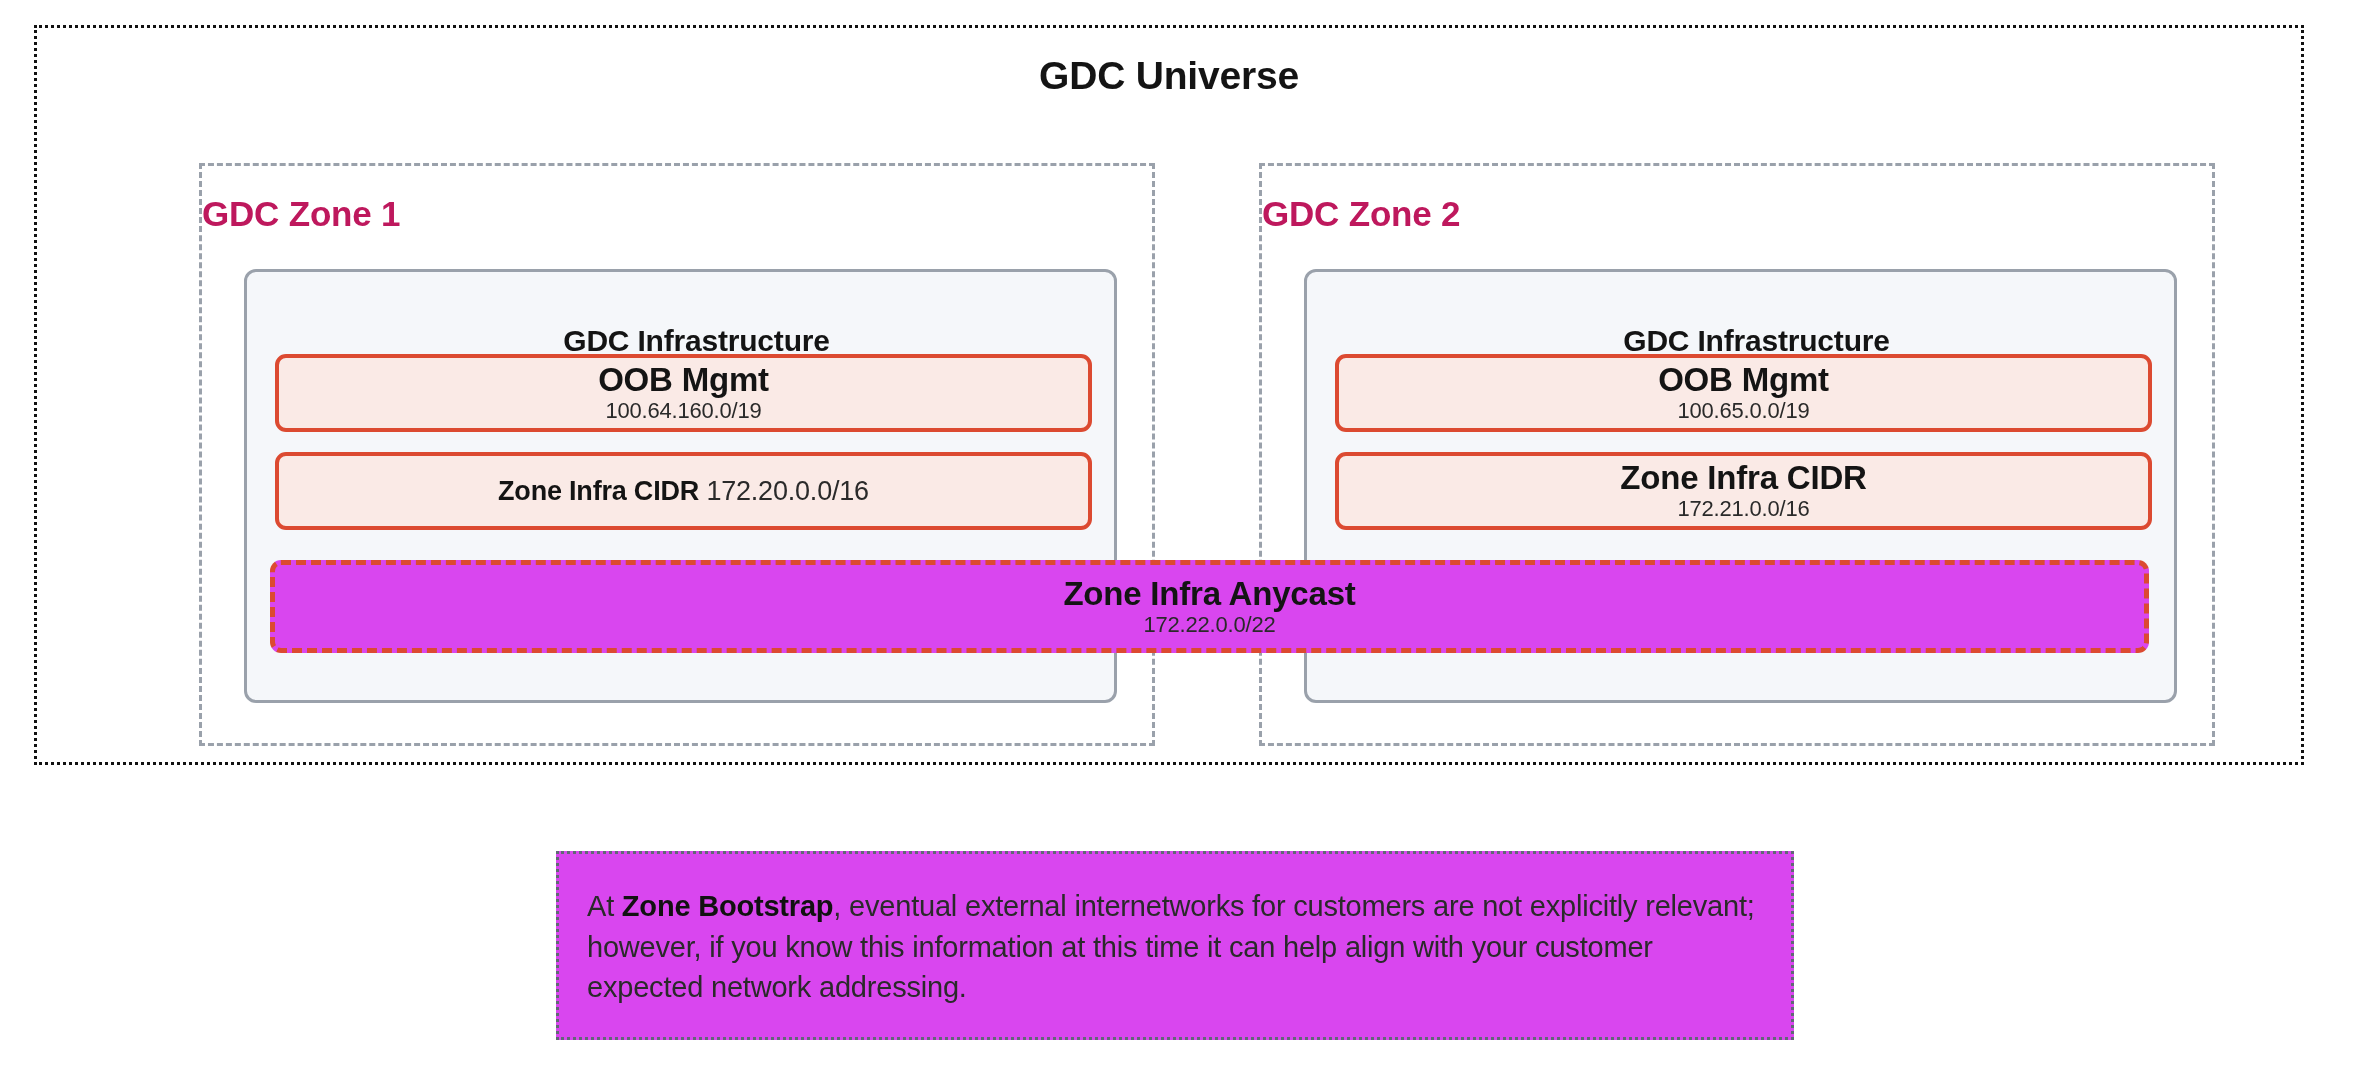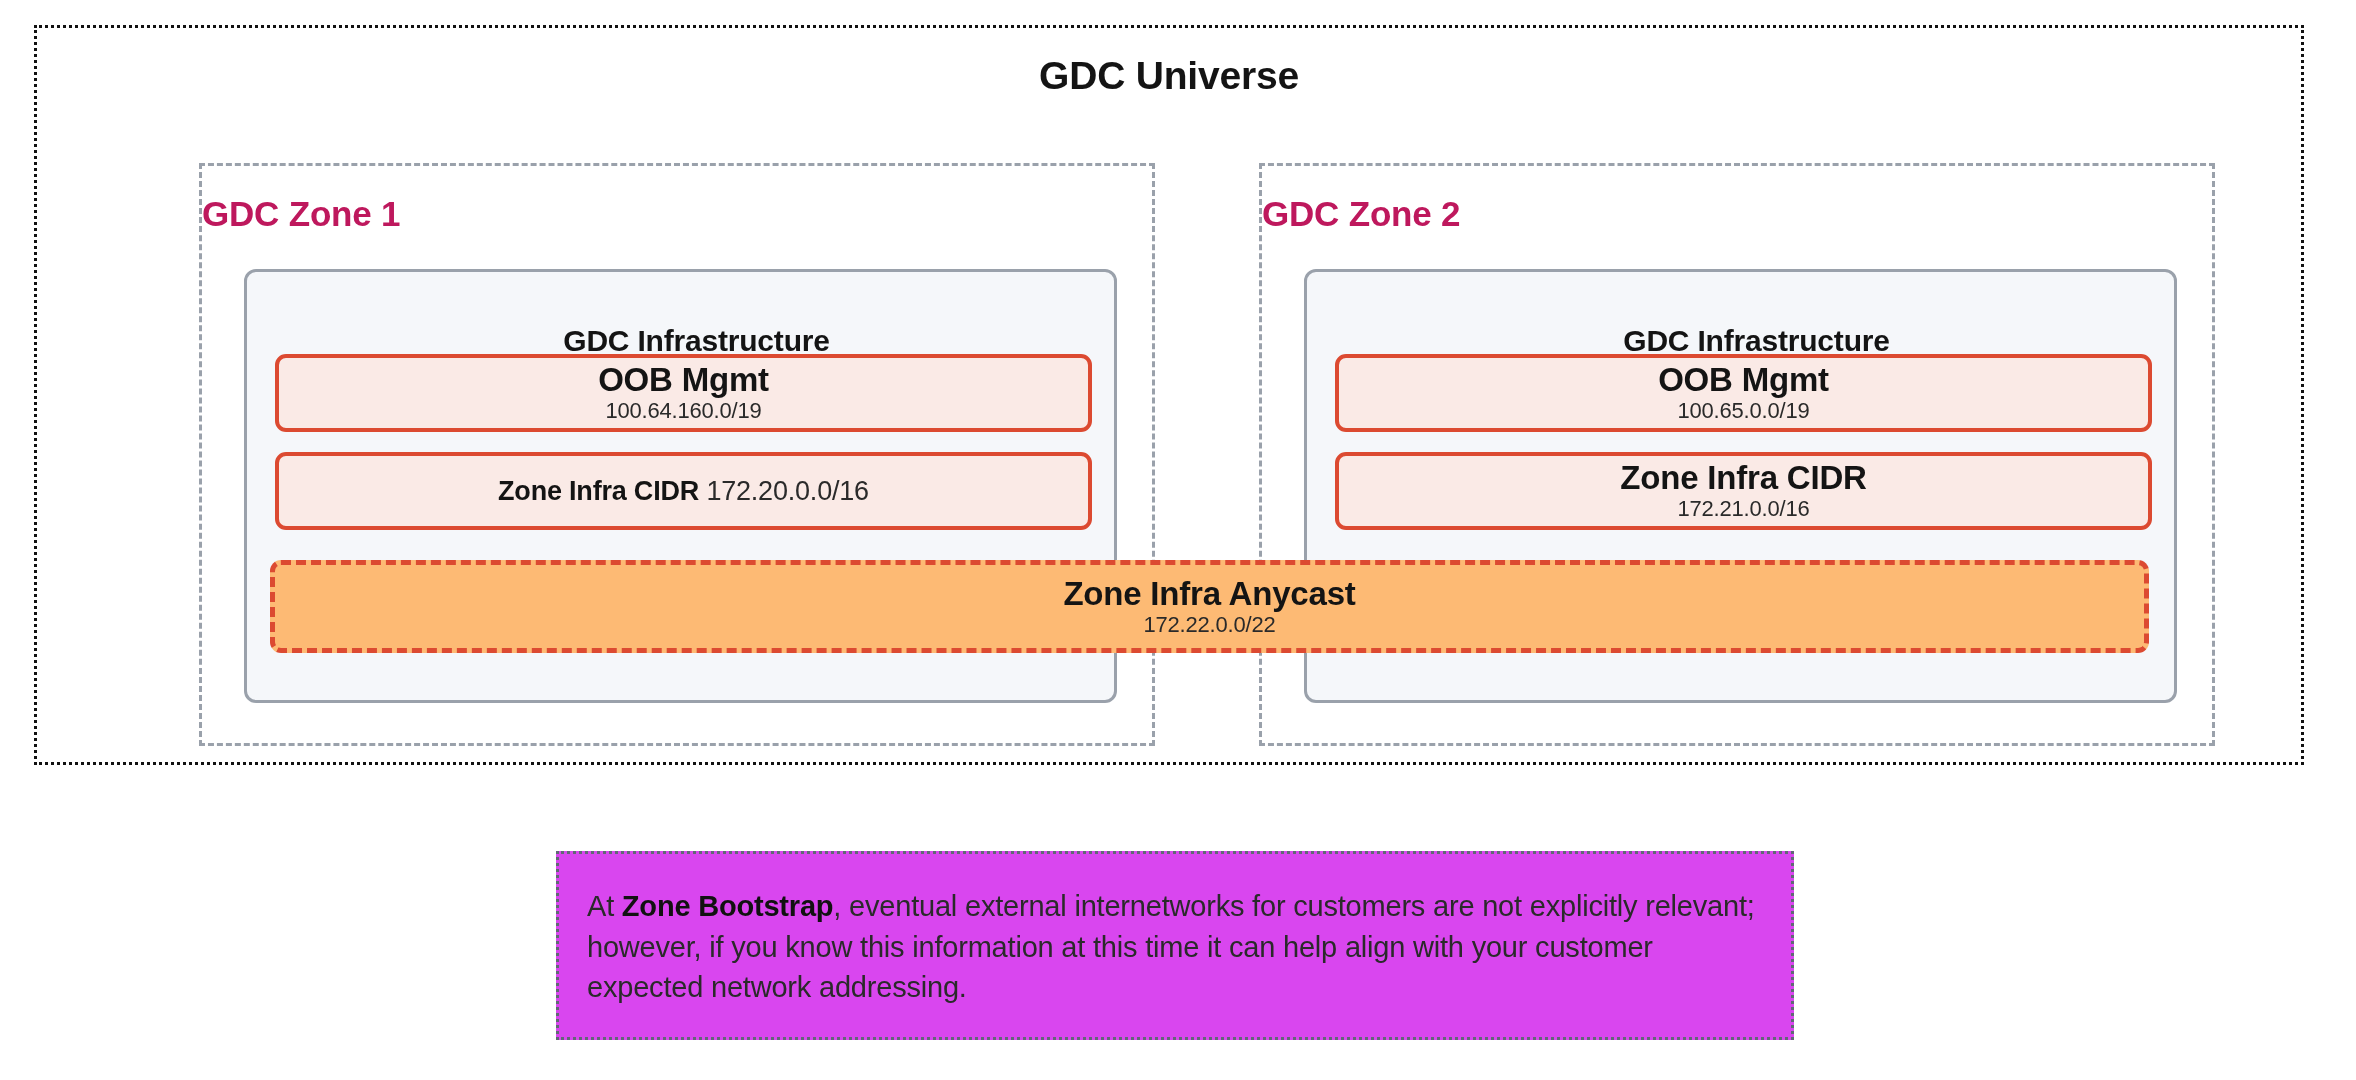--- a/index.html
+++ b/index.html
@@ -136,21 +136,21 @@
 
   
   .anycast {
     position: absolute;
     left: 233px;
     top: 532px;
     width: 1879px;
     height: 93px;
     border: 5px dashed #dc4a31;
     border-radius: 11px;
-    background: #fdba74;
+    background: #d946ef;
     box-sizing: border-box;
     display: flex;
     flex-direction: column;
     align-items: center;
     justify-content: center;
     z-index: 5;
   }
 
   
   .note {

